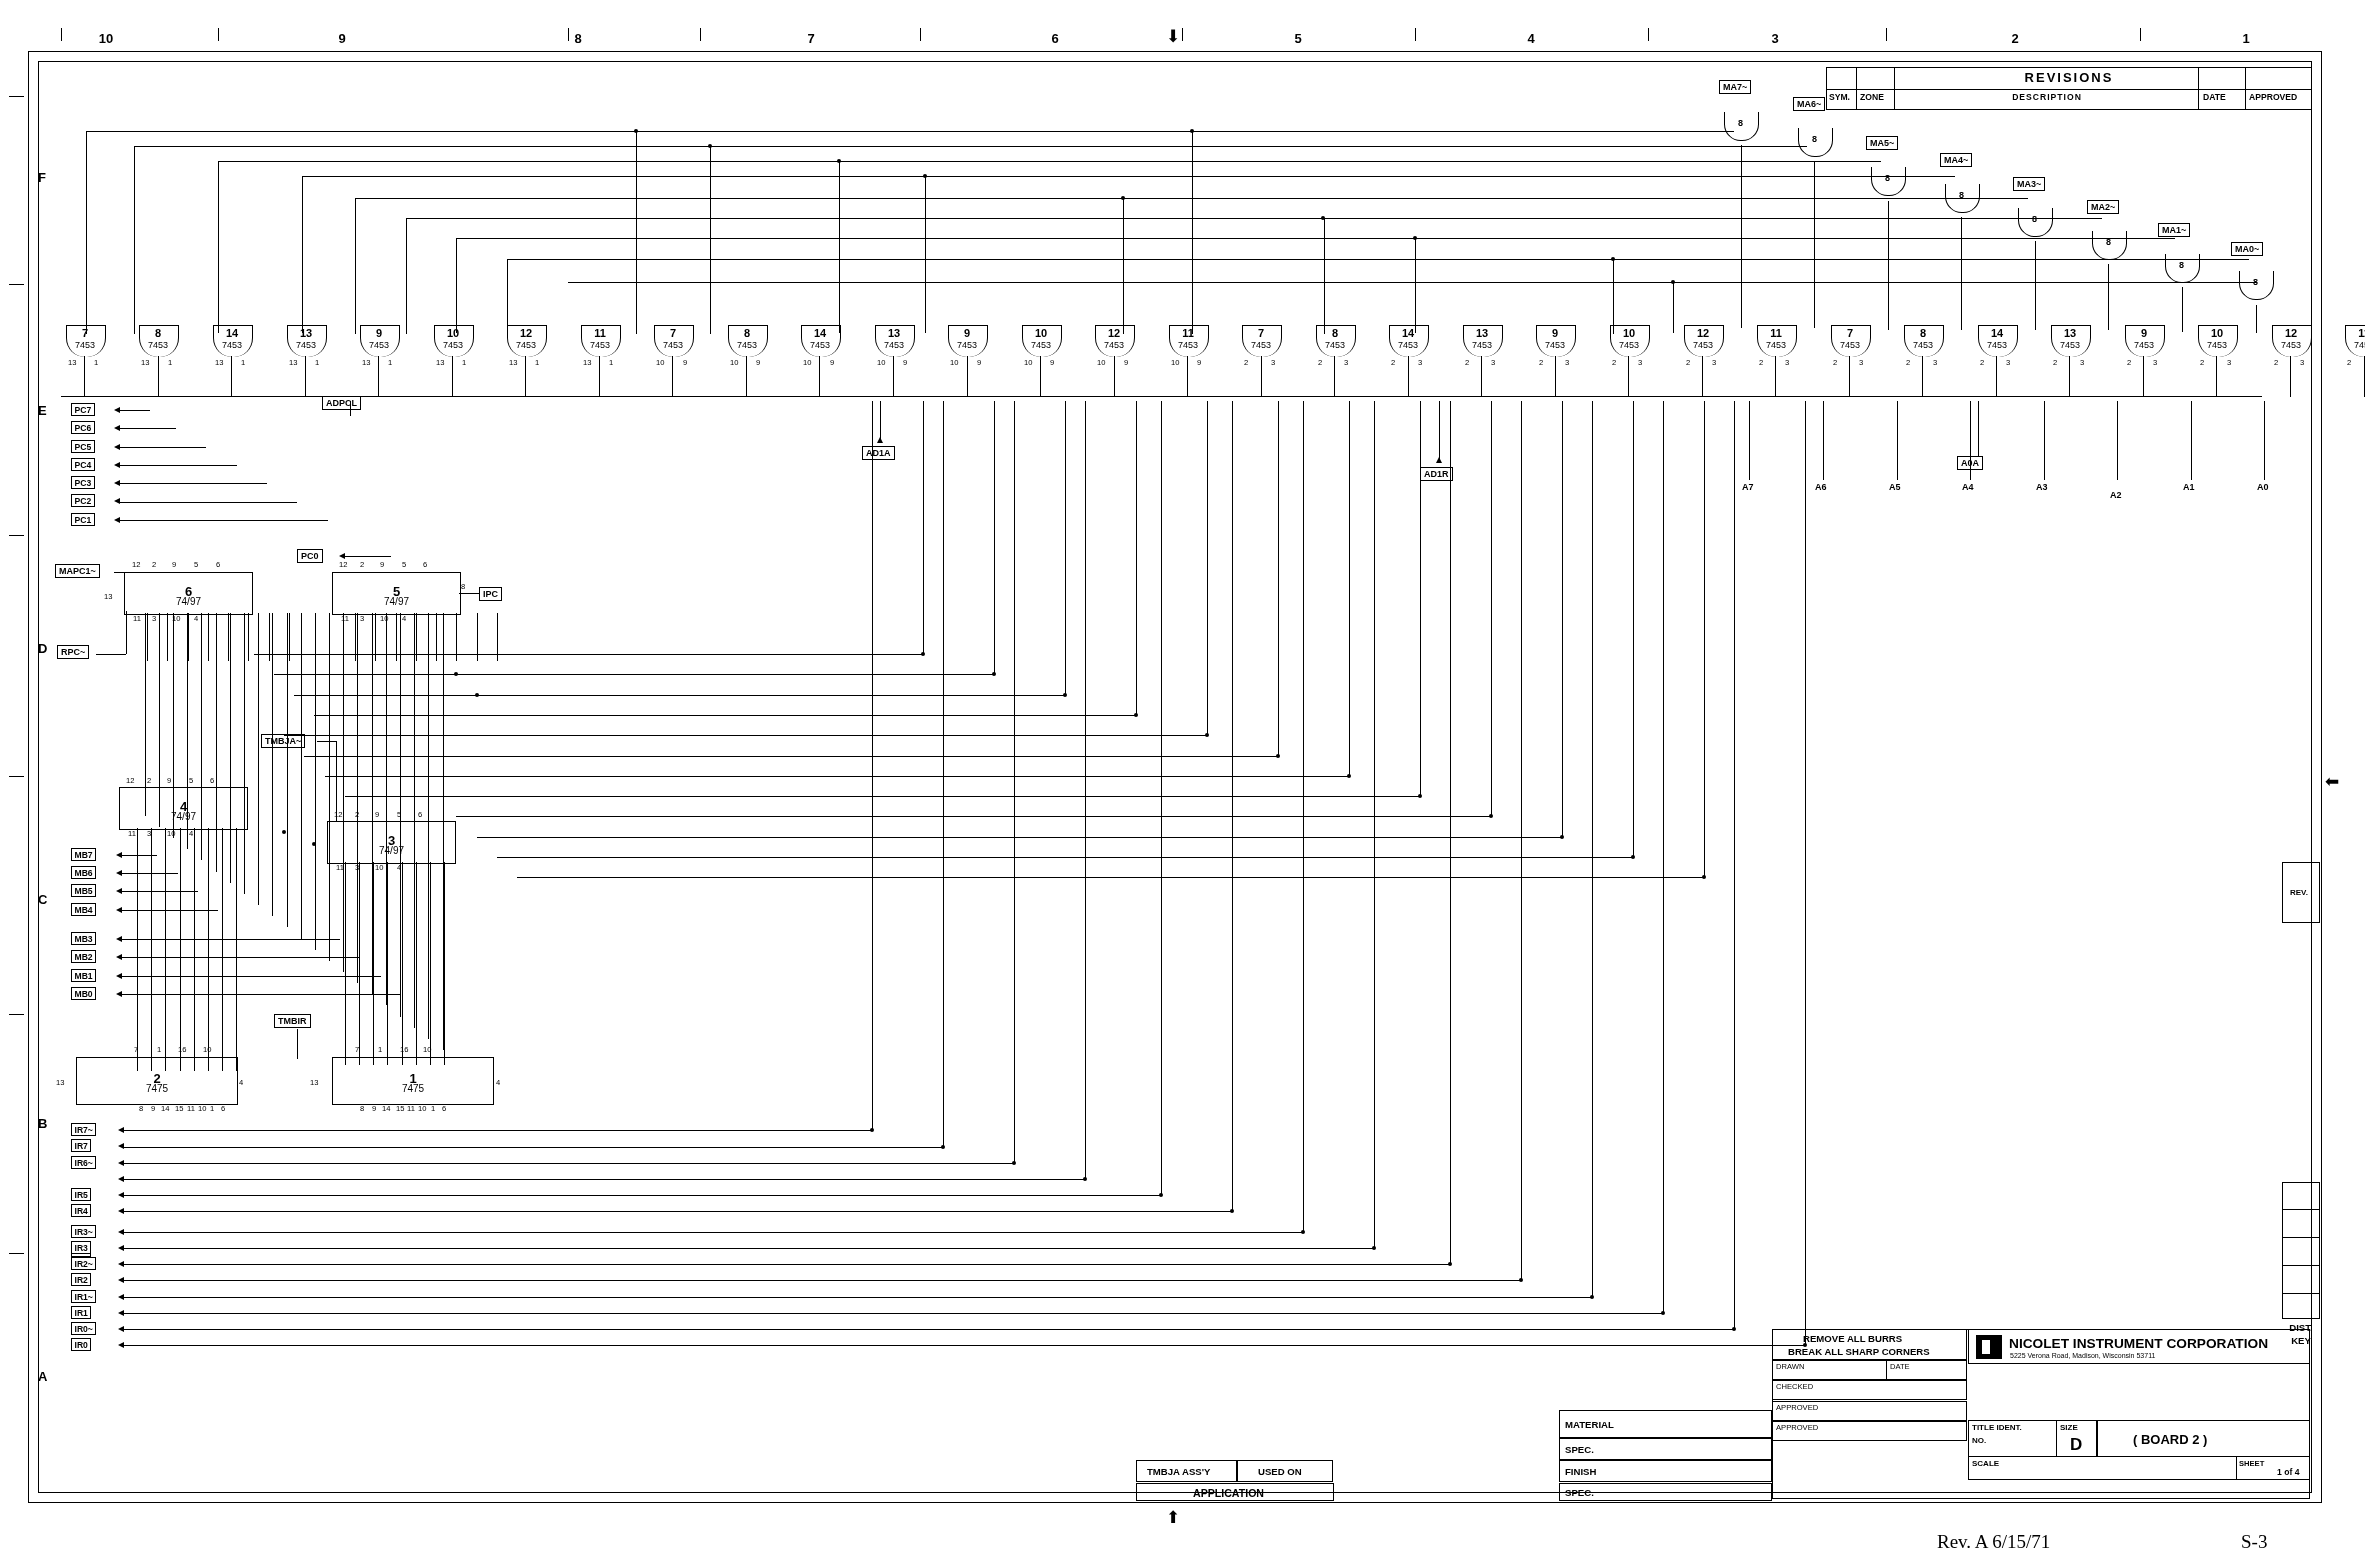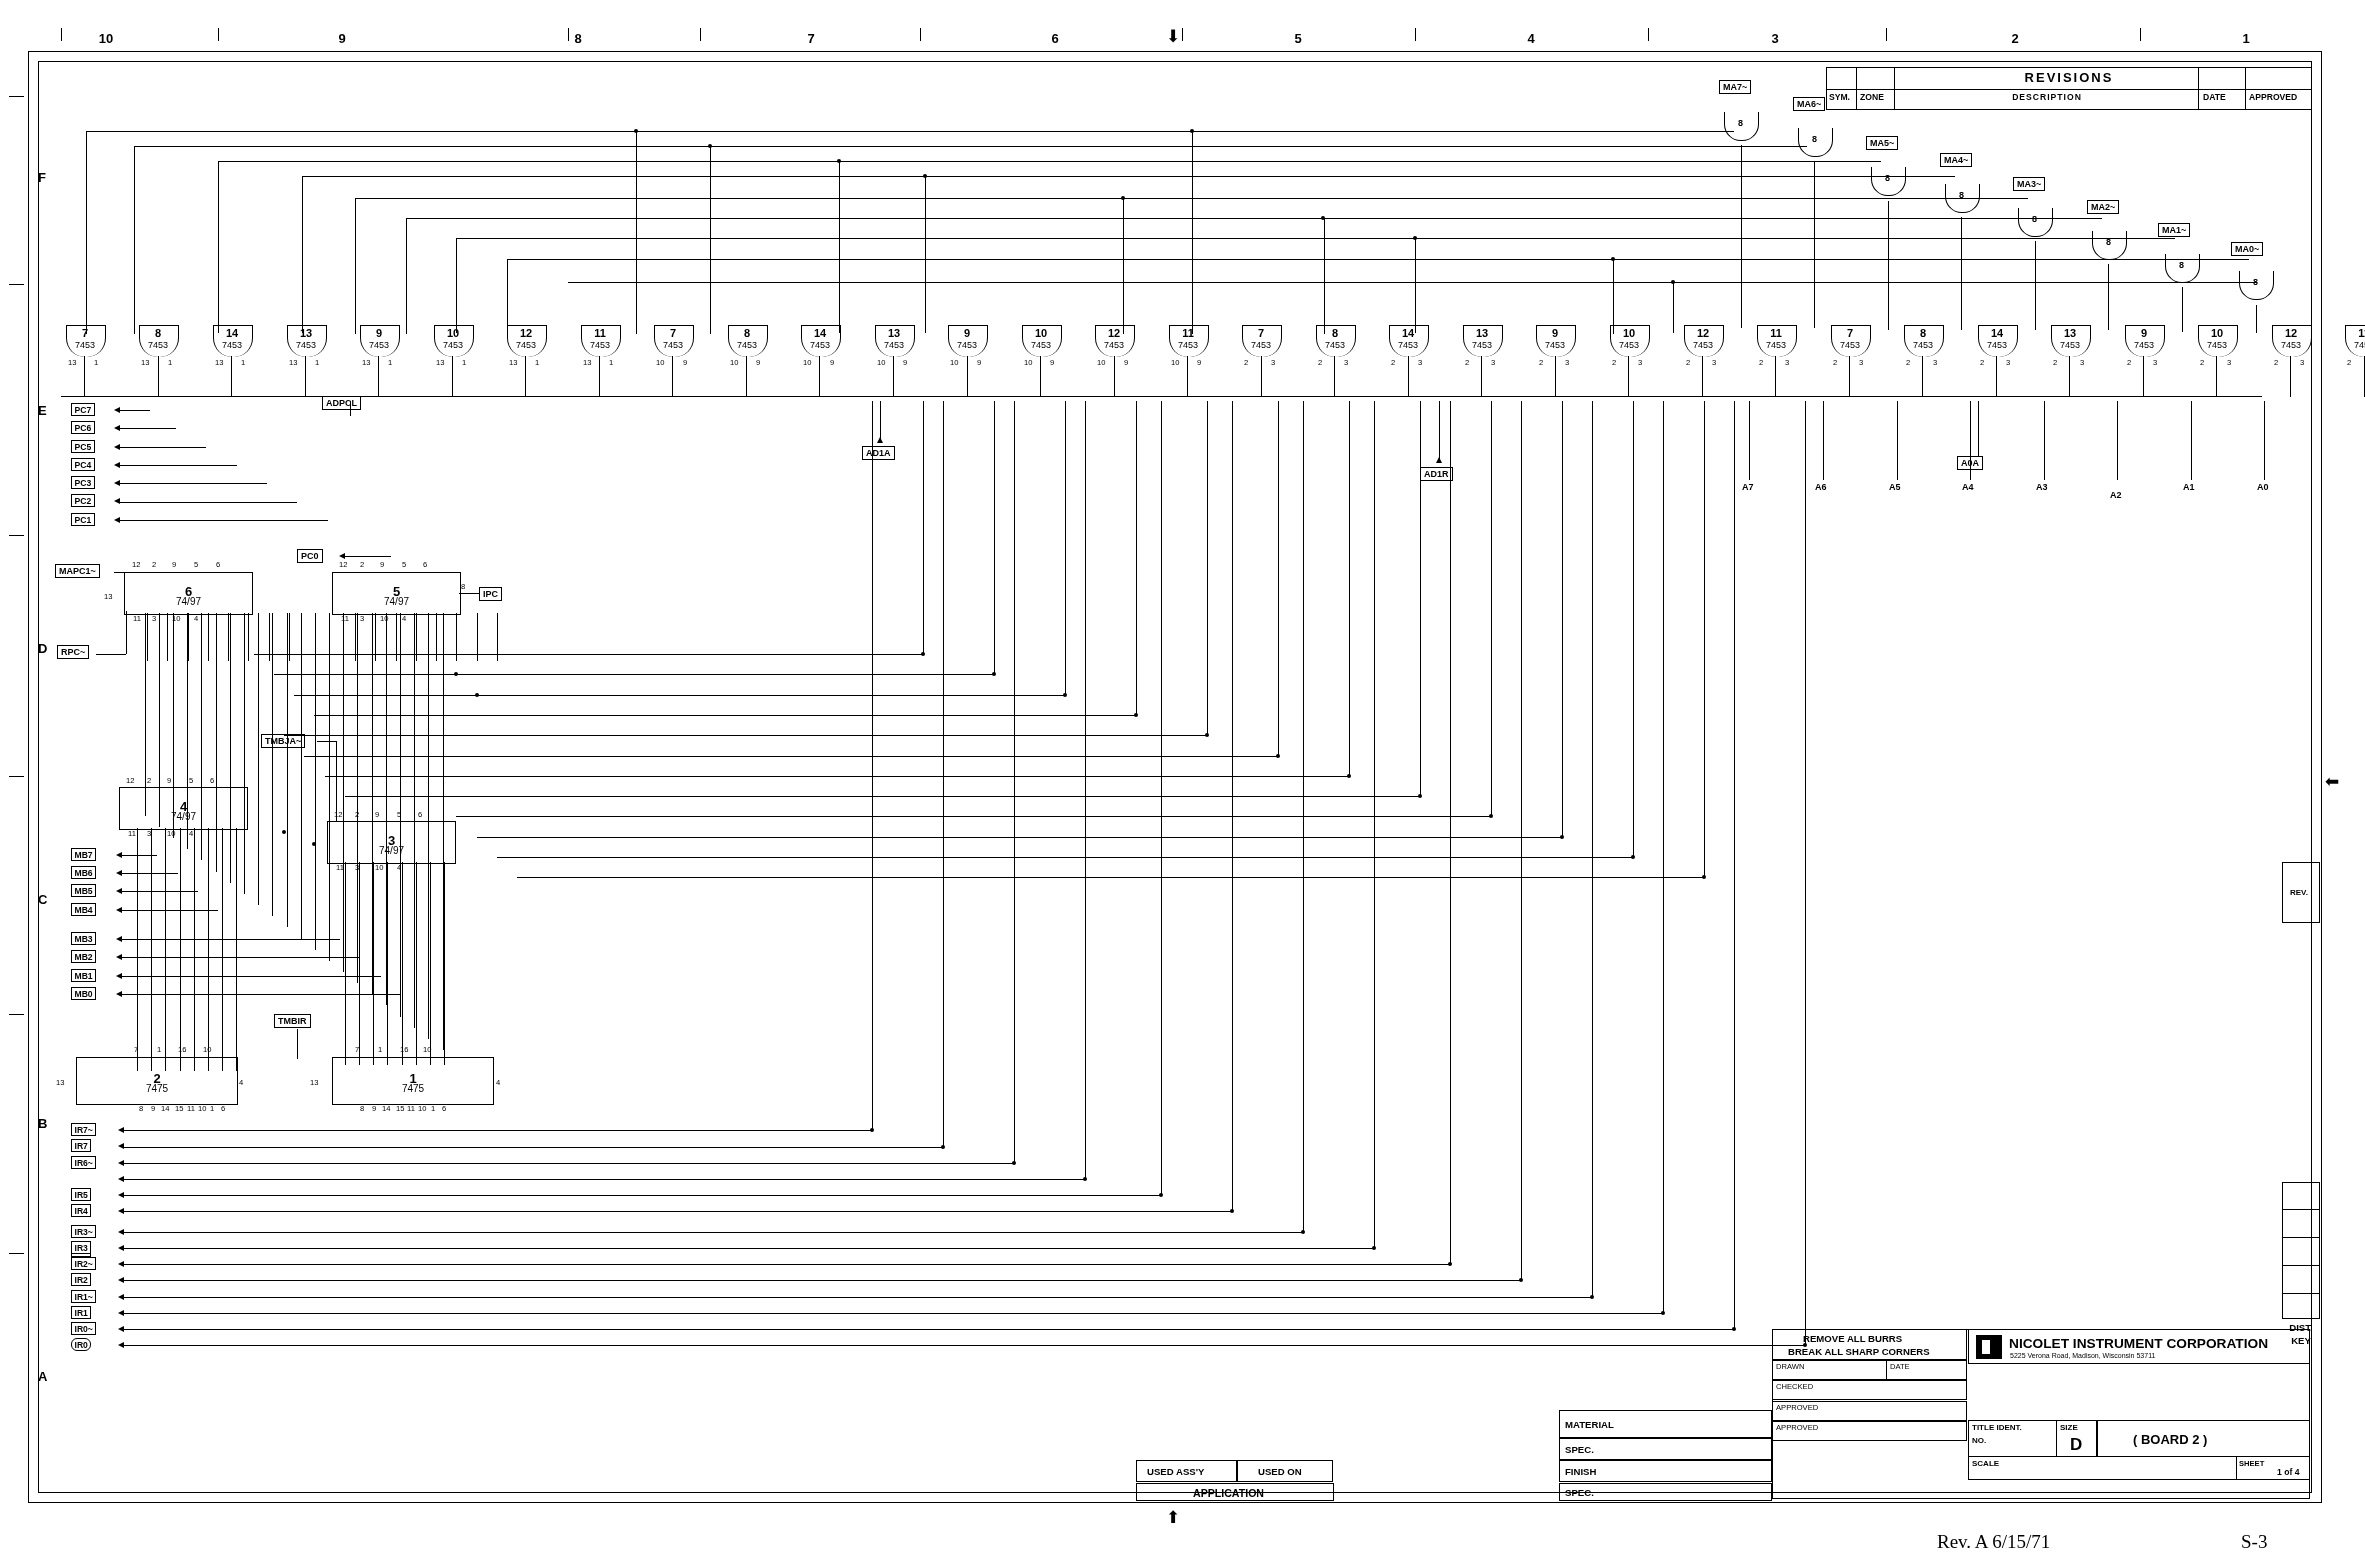--- a/index.html
+++ b/index.html
@@ -702,21 +702,21 @@
       <div class="h" style="left: 124px; top: 1280px; width: 494px;"></div>
       <div class="plabel" style="left: 71px; top: 1290px;">IR1~</div>
       <div class="arrowL" style="left: 118px; top: 1294px;"></div>
       <div class="h" style="left: 124px; top: 1297px; width: 543px;"></div>
       <div class="plabel" style="left: 71px; top: 1306px;">IR1</div>
       <div class="arrowL" style="left: 118px; top: 1310px;"></div>
       <div class="h" style="left: 124px; top: 1313px; width: 591px;"></div>
       <div class="plabel" style="left: 71px; top: 1322px;">IR0~</div>
       <div class="arrowL" style="left: 118px; top: 1326px;"></div>
       <div class="h" style="left: 124px; top: 1329px; width: 639px;"></div>
-      <div class="plabel" style="left: 71px; top: 1338px; border-radius: 6px;">IR0</div>
+      <div class="plabel" style="left: 71px; top: 1338px;">IR0</div>
       <div class="arrowL" style="left: 118px; top: 1342px;"></div>
       <div class="h" style="left: 124px; top: 1345px; width: 687px;"></div>
     </div>
 
   <div id="routing">
       <div class="v" style="left: 145px; top: 613px; height: 203px;"></div>
       <div class="v" style="left: 159px; top: 613px; height: 214px;"></div>
       <div class="v" style="left: 173px; top: 613px; height: 225px;"></div>
       <div class="v" style="left: 187px; top: 613px; height: 236px;"></div>
       <div class="v" style="left: 201px; top: 613px; height: 247px;"></div>
@@ -907,21 +907,21 @@
   <div class="tb" style="left:1559px;top:1438px;width:213px;height:22px;">
     <div class="tbtxt" style="left:5px;top:5px;font-weight:bold;">SPEC.</div>
   </div>
   <div class="tb" style="left:1559px;top:1460px;width:213px;height:22px;">
     <div class="tbtxt" style="left:5px;top:5px;font-weight:bold;">FINISH</div>
   </div>
   <div class="tb" style="left:1559px;top:1483px;width:213px;height:18px;">
     <div class="tbtxt" style="left:5px;top:3px;font-weight:bold;">SPEC.</div>
   </div>
   <div class="tb" style="left:1136px;top:1460px;width:101px;height:22px;">
-    <div class="tbtxt" style="left:10px;top:5px;font-weight:bold;">USED ASS'Y</div>
+    <div class="tbtxt" style="left:10px;top:5px;font-weight:bold;">TMBJA ASS'Y</div>
   </div>
   <div class="tb" style="left:1237px;top:1460px;width:96px;height:22px;">
     <div class="tbtxt" style="left:20px;top:5px;font-weight:bold;">USED ON</div>
   </div>
   <div class="tb" style="left:1136px;top:1483px;width:198px;height:18px;">
     <div class="tbtxt" style="left:56px;top:3px;font-weight:bold;font-size:10.6px;">APPLICATION</div>
   </div>
 
   <div class="tb" style="left:2282px;top:862px;width:38px;height:61px;">
     <div class="tbtxt" style="left:7px;top:25px;font-size:8px;font-weight:bold;">REV.</div>

